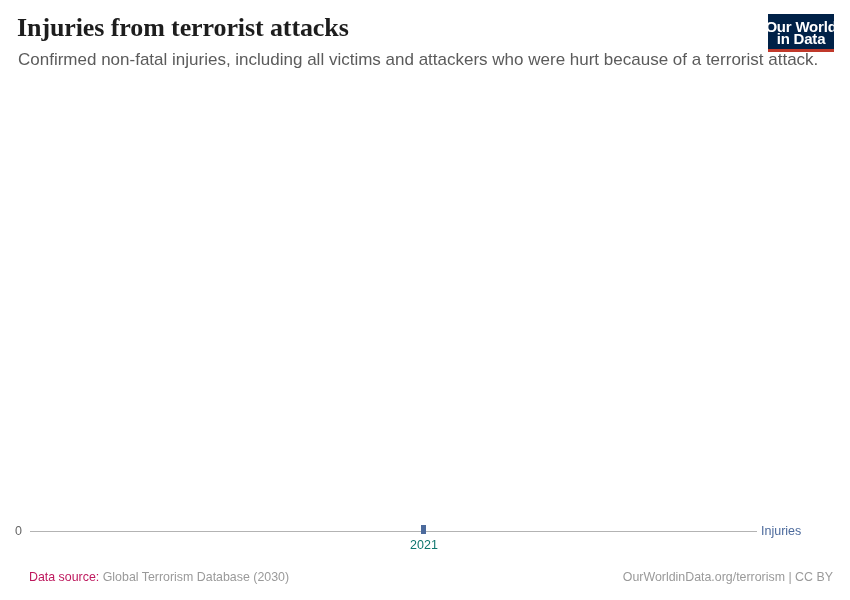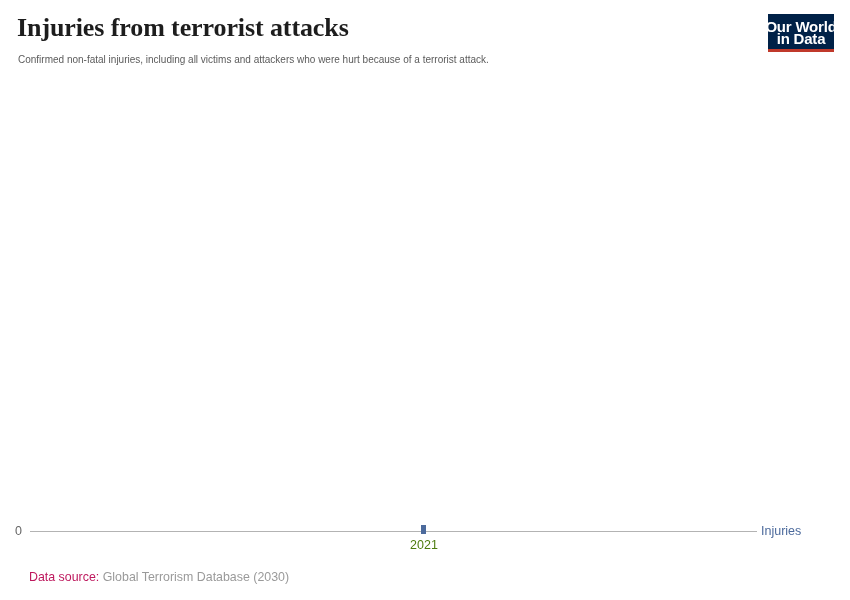--- a/index.html
+++ b/index.html
@@ -35,21 +35,21 @@
     letter-spacing: -0.1px;
     line-height: 30px;
     white-space: nowrap;
   }
   #chart-subtitle {
     position: absolute;
     left: 18px;
     top: 51px;
     margin: 0;
     font-family: "Liberation Sans", sans-serif;
-    font-size: 10px;
+    font-size: 17px;
     font-weight: 400;
     color: #5b5b5b;
     line-height: 17px;
     white-space: nowrap;
   }
 
   
   #owid-logo {
     position: absolute;
     left: 768px;
@@ -126,21 +126,21 @@
   }
   
   #x-tick-label {
     position: absolute;
     left: 374px;
     top: 453px;
     width: 40px;
     text-align: center;
     font-family: "Liberation Sans", sans-serif;
     font-size: 12.5px;
-    color: #4d7c0f;
+    color: #0f766e;
     line-height: 16px;
   }
 
   
   #series-line {
     position: absolute;
     left: 393px;
     top: 446px;
     width: 0px;
     height: 2px;
@@ -229,13 +229,14 @@
   <div id="series-line" style="left: 424px; top: 446px; background: rgb(76, 106, 156);"></div>
   <div id="series-point" style="left: 421px; top: 441px; background: rgb(76, 106, 156);"></div>
   <span id="series-label" style="left: 761px; top: 439px; color: rgb(76, 106, 156);">Injuries</span>
 </div>
 
 <div id="footer">
   <div id="footer-source">
     <span class="src-label">Data source:</span>
     <span>Global Terrorism Database (2030)</span>
   </div>
+  <div id="footer-note">OurWorldinData.org/terrorism | CC BY</div>
 </div>
 
 </body></html>

